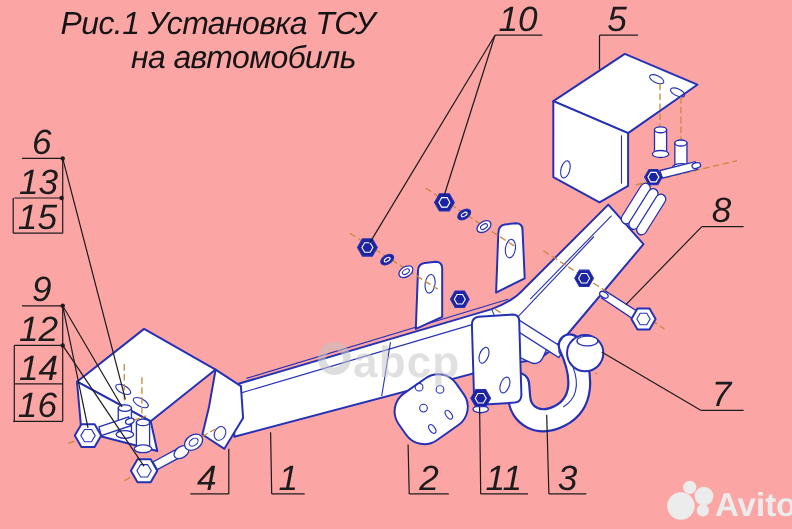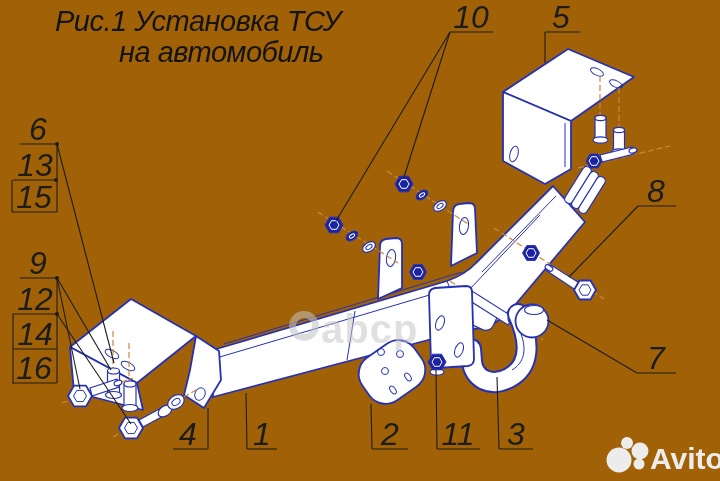--- a/index.html
+++ b/index.html
@@ -1,16 +1,16 @@
 <!DOCTYPE html>
 <html><head>
 <meta charset="utf-8">
 <style>
   html,body{margin:0;padding:0;background:#fff;}
-  .canvas{position:relative;width:720px;height:481px;background:#a16207;overflow:hidden;
+  .canvas{position:relative;width:720px;height:481px;background:#fca5a5;overflow:hidden;
           font-family:"Liberation Sans",sans-serif;}
   svg{position:absolute;inset:0;}
   .bl  {stroke:#2531b5;stroke-width:1.8;fill:#fff;stroke-linejoin:round;stroke-linecap:round;}
   .blt {stroke:#2531b5;stroke-width:1;fill:none;}
   .blw {stroke:#2531b5;stroke-width:1.2;fill:#fff;}
   .dk  {fill:#1c23a2;stroke:#2531b5;stroke-width:1;}
   .wh  {stroke:#ffffff;stroke-width:1;fill:none;}
   .or  {stroke:#c8893f;stroke-width:1.2;fill:none;stroke-dasharray:6 3;}
   .lbl {stroke:#1c1c1c;stroke-width:1.1;fill:none;}
   .dot {fill:#1c1c1c;stroke:none;}

